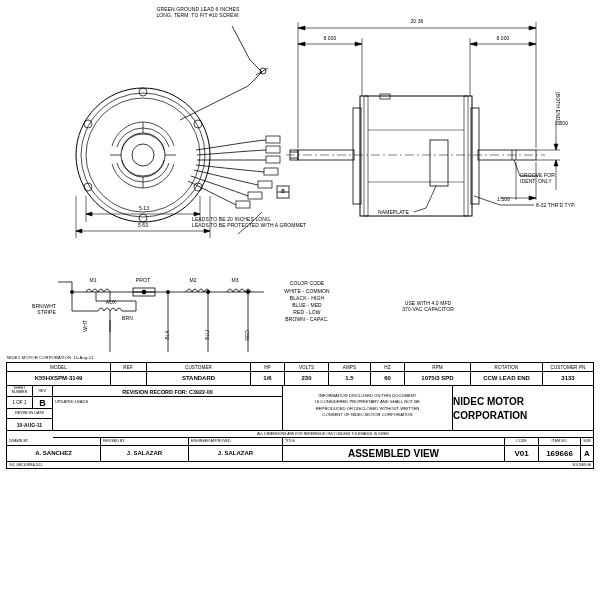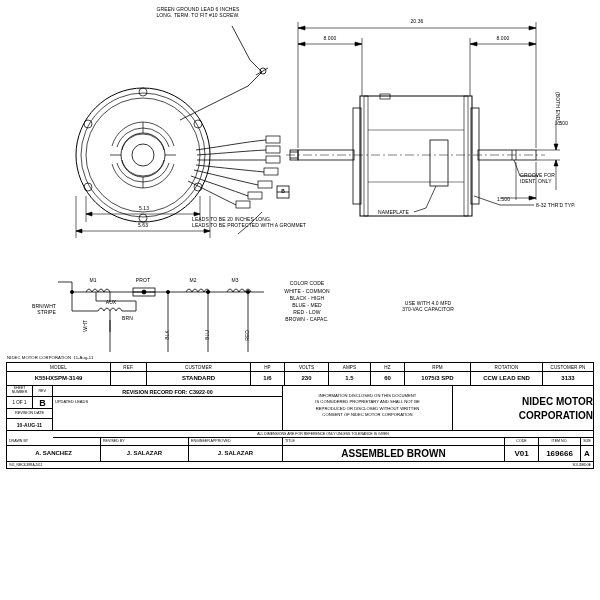--- a/index.html
+++ b/index.html
@@ -296,37 +296,37 @@
     <div class="cell small" style="left:0;top:56px;width:46px;height:12px;border-right:1px solid #000;border-bottom:1px solid #000;text-align:center;font-size:5px;font-weight:bold;padding-top:3px;">10-AUG-11</div>
 
     <div class="cell" style="left:46px;top:23px;width:230px;height:11px;border-right:1px solid #000;border-bottom:1px solid #000;text-align:center;font-size:5.4px;font-weight:bold;padding-top:3px;">REVISION RECORD FOR: C3922-00</div>
     <div class="cell" style="left:46px;top:34px;width:230px;height:34px;border-right:1px solid #000;border-bottom:1px solid #000;font-size:4px;padding:2px 0 0 2px;">UPDATED LEADS</div>
 
     <div class="cell" style="left:276px;top:23px;width:170px;height:45px;border-right:1px solid #000;border-bottom:1px solid #000;text-align:center;font-size:4.2px;line-height:1.5;padding-top:7px;white-space:pre;">INFORMATION DISCLOSED ON THIS DOCUMENT
 IS CONSIDERED PROPRIETARY AND SHALL NOT BE
 REPRODUCED OR DISCLOSED WITHOUT WRITTEN
 CONSENT OF NIDEC MOTOR CORPORATION</div>
 
-    <div class="cell" style="left:446px;top:23px;width:140px;height:45px;border-bottom:1px solid #000;text-align:right;font-size:10px;font-weight:bold;line-height:1.35;padding-top:9px;white-space:pre;">NIDEC MOTOR
+    <div class="cell" style="left:446px;top:23px;width:140px;height:45px;border-bottom:1px solid #000;text-align:left;font-size:10px;font-weight:bold;line-height:1.35;padding-top:9px;white-space:pre;">NIDEC MOTOR
 CORPORATION</div>
 
     <div class="cell" style="left:46px;top:68px;width:540px;height:7px;border-bottom:1px solid #000;text-align:center;font-size:3.5px;padding-top:1px;">ALL DIMENSIONS ARE FOR REFERENCE ONLY UNLESS TOLERANCE IS GIVEN</div>
 
     <div class="cell" style="left:0;top:75px;width:94px;height:8px;border-right:1px solid #000;border-bottom:1px solid #000;font-size:3.6px;padding:1px 0 0 2px;">DRAWN BY</div>
     <div class="cell" style="left:94px;top:75px;width:88px;height:8px;border-right:1px solid #000;border-bottom:1px solid #000;font-size:3.6px;padding:1px 0 0 2px;">REVISED BY</div>
     <div class="cell" style="left:182px;top:75px;width:94px;height:8px;border-right:1px solid #000;border-bottom:1px solid #000;font-size:3.6px;padding:1px 0 0 2px;">ENGINEER APPROVED</div>
     <div class="cell" style="left:276px;top:75px;width:222px;height:8px;border-right:1px solid #000;border-bottom:1px solid #000;font-size:3.6px;padding:1px 0 0 2px;">TITLE</div>
     <div class="cell" style="left:498px;top:75px;width:34px;height:8px;border-right:1px solid #000;border-bottom:1px solid #000;font-size:3.6px;text-align:center;padding-top:1px;">CODE</div>
     <div class="cell" style="left:532px;top:75px;width:42px;height:8px;border-right:1px solid #000;border-bottom:1px solid #000;font-size:3.6px;text-align:center;padding-top:1px;">ITEM NO.</div>
     <div class="cell" style="left:574px;top:75px;width:12px;height:8px;border-bottom:1px solid #000;font-size:3.4px;text-align:center;padding-top:1px;">SIZE</div>
 
     <div class="cell" style="left:0;top:83px;width:94px;height:16px;border-right:1px solid #000;border-bottom:1px solid #000;font-size:6px;font-weight:bold;text-align:center;padding-top:4px;">A. SANCHEZ</div>
     <div class="cell" style="left:94px;top:83px;width:88px;height:16px;border-right:1px solid #000;border-bottom:1px solid #000;font-size:6px;font-weight:bold;text-align:center;padding-top:4px;">J. SALAZAR</div>
     <div class="cell" style="left:182px;top:83px;width:94px;height:16px;border-right:1px solid #000;border-bottom:1px solid #000;font-size:6px;font-weight:bold;text-align:center;padding-top:4px;">J. SALAZAR</div>
-    <div class="cell" style="left:276px;top:83px;width:222px;height:16px;border-right:1px solid #000;border-bottom:1px solid #000;font-size:10px;font-weight:bold;text-align:center;padding-top:2px;">ASSEMBLED BROWN</div>
+    <div class="cell" style="left:276px;top:83px;width:222px;height:16px;border-right:1px solid #000;border-bottom:1px solid #000;font-size:10px;font-weight:bold;text-align:center;padding-top:2px;">ASSEMBLED VIEW</div>
     <div class="cell" style="left:498px;top:83px;width:34px;height:16px;border-right:1px solid #000;border-bottom:1px solid #000;font-size:8px;font-weight:bold;text-align:center;padding-top:3px;">V01</div>
     <div class="cell" style="left:532px;top:83px;width:42px;height:16px;border-right:1px solid #000;border-bottom:1px solid #000;font-size:8px;font-weight:bold;text-align:center;padding-top:3px;">169666</div>
     <div class="cell" style="left:574px;top:83px;width:12px;height:16px;border-bottom:1px solid #000;font-size:8px;font-weight:bold;text-align:center;padding-top:3px;">A</div>
 
     <div class="cell" style="left:0;top:99px;width:300px;height:8px;font-size:3.2px;padding:1px 0 0 2px;">V01_NMC8-38RA-2011</div>
     <div class="cell" style="left:520px;top:99px;width:66px;height:8px;font-size:3.2px;text-align:right;padding:1px 2px 0 0;">SOLIDEDGE</div>
   </div>
 
 </div>
 

